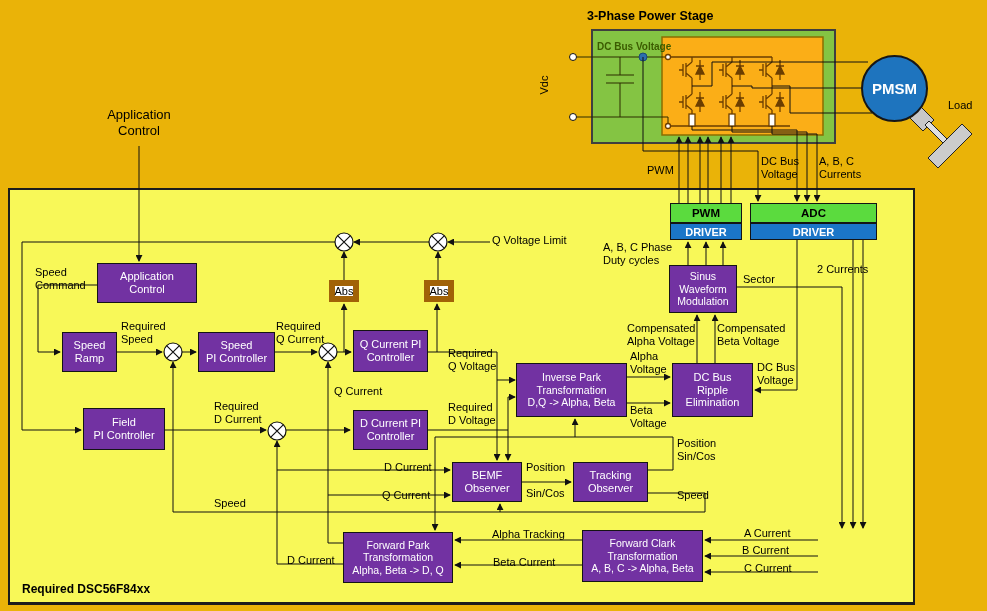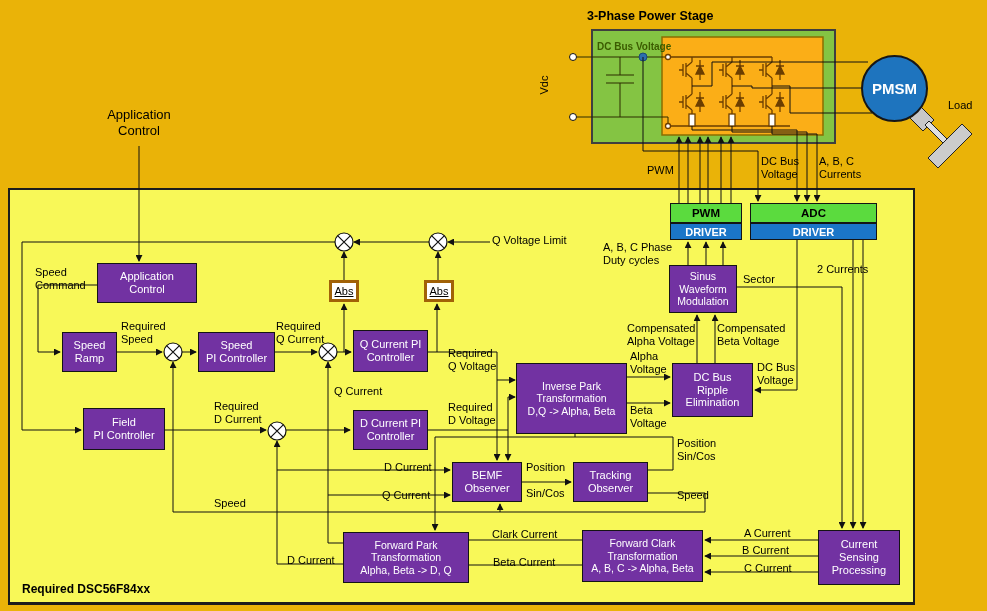--- a/index.html
+++ b/index.html
@@ -7,23 +7,23 @@
          font-family:"Liberation Sans",sans-serif;overflow:hidden;}
   .chip-box{position:absolute;left:8px;top:188px;width:907px;height:417px;
             background:#F8F858;border:2px solid #1c1c1c;border-bottom-width:3px;
             box-sizing:border-box;z-index:0;}
   svg.wires{position:absolute;left:0;top:0;z-index:1;}
   .blk{position:absolute;z-index:2;background:#7232A2;border:1px solid #141414;
        color:#fff;display:flex;align-items:center;justify-content:center;
        text-align:center;font-size:11px;line-height:1.18;white-space:pre-line;
        box-sizing:border-box;}
   .blk.sm{font-size:10.5px;}
-  .absbox{position:absolute;z-index:2;background:#fff;border:3px solid #a16207;
+  .absbox{position:absolute;z-index:2;background:#fff;border:6px solid #a16207;
        color:#000;display:flex;align-items:center;justify-content:center;
-       font-size:11px;box-sizing:border-box;text-decoration:underline;}
+       font-size:11px;box-sizing:border-box;}
   .iog{position:absolute;z-index:2;background:#5BDB3E;border:1px solid #141414;
        color:#000;font-weight:bold;display:flex;align-items:center;justify-content:center;
        font-size:11.5px;box-sizing:border-box;}
   .iob{position:absolute;z-index:2;background:#1B76C8;border:1px solid #141414;
        color:#fff;font-weight:bold;display:flex;align-items:center;justify-content:center;
        font-size:11px;box-sizing:border-box;}
   .lbl{position:absolute;z-index:3;font-size:11px;line-height:1.18;color:#000;
        white-space:pre-line;}
   .title{position:absolute;z-index:3;font-size:12.5px;font-weight:bold;color:#000;}
   .ext-app{position:absolute;z-index:3;left:94px;top:107px;width:90px;text-align:center;
@@ -215,42 +215,39 @@
   <div class="blk" style="left:62px;top:332px;width:55px;height:40px;">Speed
 Ramp</div>
   <div class="blk" style="left:198px;top:332px;width:77px;height:40px;">Speed
 PI Controller</div>
   <div class="blk" style="left:83px;top:408px;width:82px;height:42px;">Field
 PI Controller</div>
   <div class="blk" style="left:353px;top:330px;width:75px;height:42px;">Q Current PI
 Controller</div>
   <div class="blk" style="left:353px;top:410px;width:75px;height:40px;">D Current PI
 Controller</div>
-  <div class="blk sm" style="left:516px;top:363px;width:111px;height:71px;">Inverse Park
+  <div class="blk sm" style="left:516px;top:363px;width:111px;height:54px;">Inverse Park
 Transformation
 D,Q -&gt; Alpha, Beta</div>
   <div class="blk sm" style="left:669px;top:265px;width:68px;height:48px;">Sinus
 Waveform
 Modulation</div>
   <div class="blk" style="left:672px;top:363px;width:81px;height:54px;">DC Bus
 Ripple
 Elimination</div>
   <div class="blk" style="left:452px;top:462px;width:70px;height:40px;">BEMF
 Observer</div>
   <div class="blk" style="left:573px;top:462px;width:75px;height:40px;">Tracking
 Observer</div>
-  <div class="blk sm" style="left:343px;top:532px;width:126px;height:51px;">Forward Park
+  <div class="blk sm" style="left:343px;top:532px;width:110px;height:51px;">Forward Park
 Transformation
 Alpha, Beta -&gt; D, Q</div>
   <div class="blk sm" style="left:582px;top:530px;width:121px;height:52px;">Forward Clark
 Transformation
 A, B, C -&gt; Alpha, Beta</div>
-  <div class="blk" style="left:818px;top:530px;width:82px;height:55px;">Current
-Sensing
-Processing</div>
   <div class="absbox" style="left:329px;top:280px;width:30px;height:22px;">Abs</div>
   <div class="absbox" style="left:424px;top:280px;width:30px;height:22px;">Abs</div>
 
   <div class="lbl" style="left:35px;top:266px;">Speed
 Command</div>
   <div class="lbl" style="left:121px;top:320px;">Required
 Speed</div>
   <div class="lbl" style="left:276px;top:320px;">Required
 Q Current</div>
   <div class="lbl" style="left:492px;top:234px;text-align:right;">Q Voltage Limit</div>
@@ -276,20 +273,20 @@
   <div class="lbl" style="left:743px;top:273px;">Sector</div>
   <div class="lbl" style="left:817px;top:263px;">2 Currents</div>
   <div class="lbl" style="left:384px;top:461px;">D Current</div>
   <div class="lbl" style="left:382px;top:489px;">Q Current</div>
   <div class="lbl" style="left:526px;top:461px;">Position</div>
   <div class="lbl" style="left:526px;top:487px;">Sin/Cos</div>
   <div class="lbl" style="left:677px;top:437px;">Position
 Sin/Cos</div>
   <div class="lbl" style="left:677px;top:489px;">Speed</div>
   <div class="lbl" style="left:214px;top:497px;">Speed</div>
-  <div class="lbl" style="left:492px;top:528px;">Clark Current</div>
+  <div class="lbl" style="left:492px;top:528px;">Alpha Tracking</div>
   <div class="lbl" style="left:493px;top:556px;">Beta Current</div>
   <div class="lbl" style="left:287px;top:554px;">D Current</div>
   <div class="lbl" style="left:744px;top:527px;">A Current</div>
   <div class="lbl" style="left:742px;top:544px;">B Current</div>
   <div class="lbl" style="left:744px;top:562px;">C Current</div>
 
 </div>
 
 </body></html>

